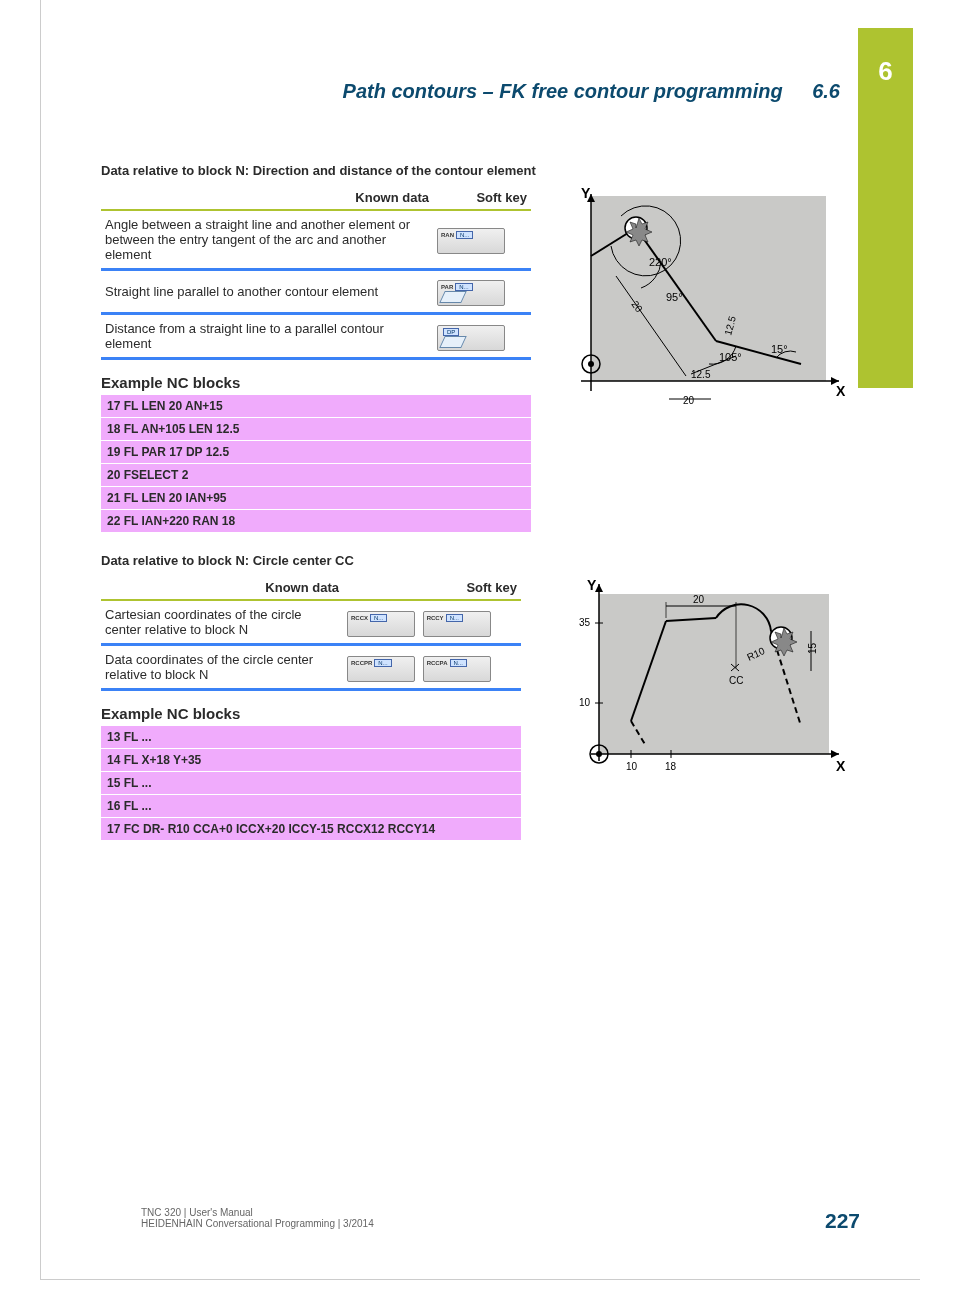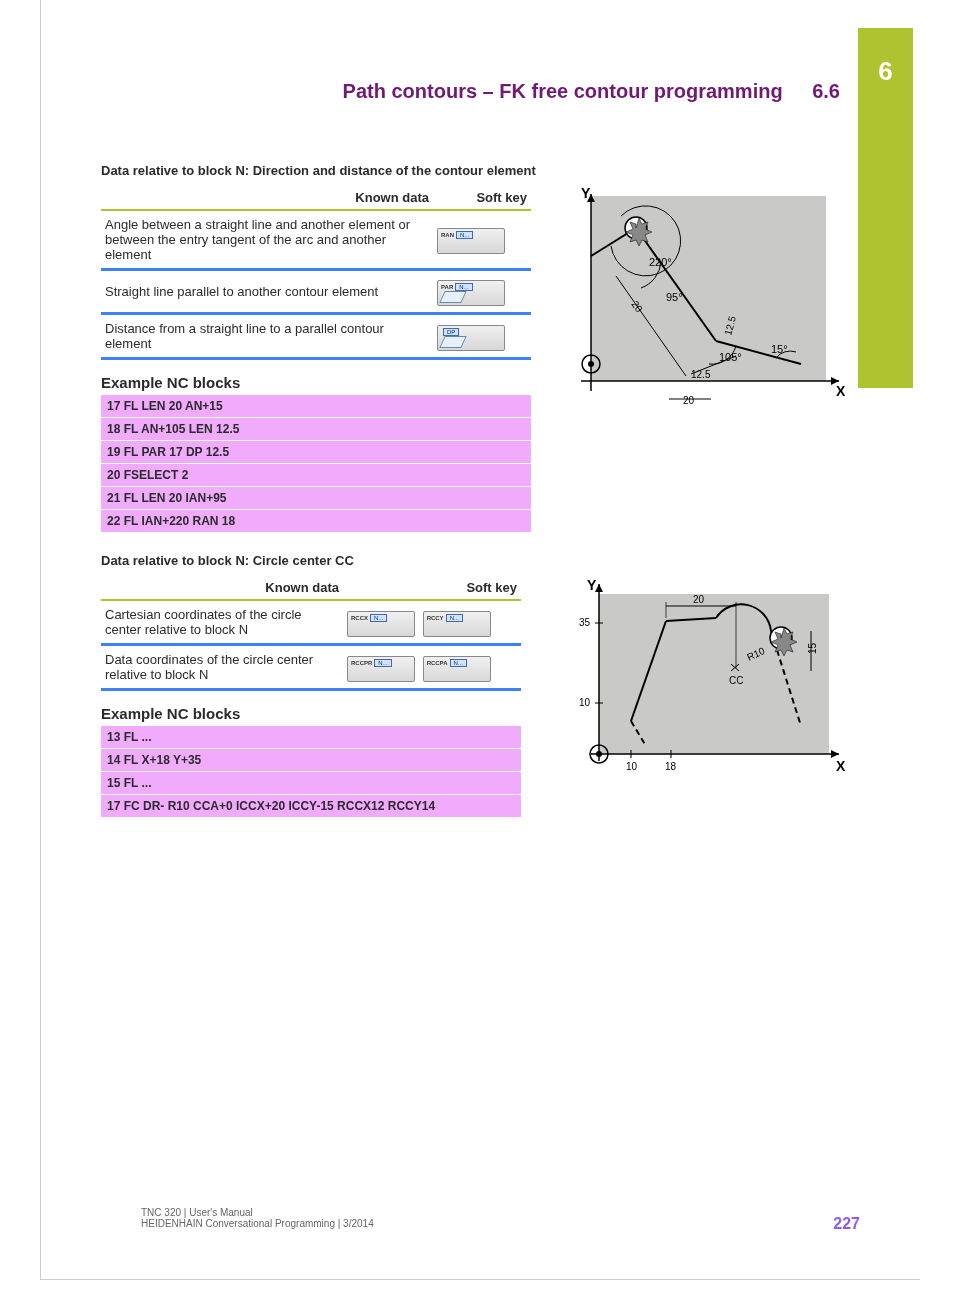--- a/index.html
+++ b/index.html
@@ -32,26 +32,27 @@
     background: #aec330;
     color: #fff;
     font-size: 26px;
     font-weight: bold;
     text-align: center;
     padding-top: 28px;
     box-sizing: border-box;
   }
   .header-title {
     text-align: right;
-    color: #701a75;
+    color: #0c4a6e;
     font-size: 20px;
     font-weight: bold;
     margin-top: 50px;
     margin-bottom: 60px;
     padding-right: 50px;
+    font-style: italic;
   }
   .header-title .sec-num { margin-left: 24px; }
   .content-row {
     display: flex;
     gap: 30px;
     margin-bottom: 20px;
   }
   .left-col { width: 430px; }
   .right-col { width: 320px; }
   h4.subhead {
@@ -141,23 +142,23 @@
     position: absolute;
     left: 100px;
     bottom: 50px;
     font-size: 10px;
     color: #666;
   }
   .page-num {
     position: absolute;
     right: 60px;
     bottom: 46px;
-    font-size: 16px;
-    font-weight: bold;
-    color: #8b5cf6;
+    font-size: 21px;
+    font-weight: bold;
+    color: #0c4a6e;
   }
   .crop-mark-v {
     position: absolute;
     top: 0; left: 40px;
     width: 1px; height: 28px;
     background: #666;
   }
 </style>
 </head>
 <body>
@@ -280,20 +281,21 @@
           </td>
         </tr>
       </tbody>
         </table>
 
       <h4 class="ex">Example NC blocks</h4>
       <div class="nc-blocks wide">
         <div>13 FL ...</div>
         <div>14 FL X+18 Y+35</div>
         <div>15 FL ...</div>
+        <div>16 FL ...</div>
         <div>17 FC DR- R10 CCA+0 ICCX+20 ICCY-15 RCCX12 RCCY14</div>
       </div>
     </div>
 
     <div class="right-col">
       <div class="diagram">
         <svg width="290" height="230" viewBox="0 0 290 230">
           <rect x="38" y="18" width="230" height="160" fill="#c9c9c7"></rect>
 
           <line x1="30" y1="178" x2="278" y2="178" stroke="#000" stroke-width="1.5"></line>

